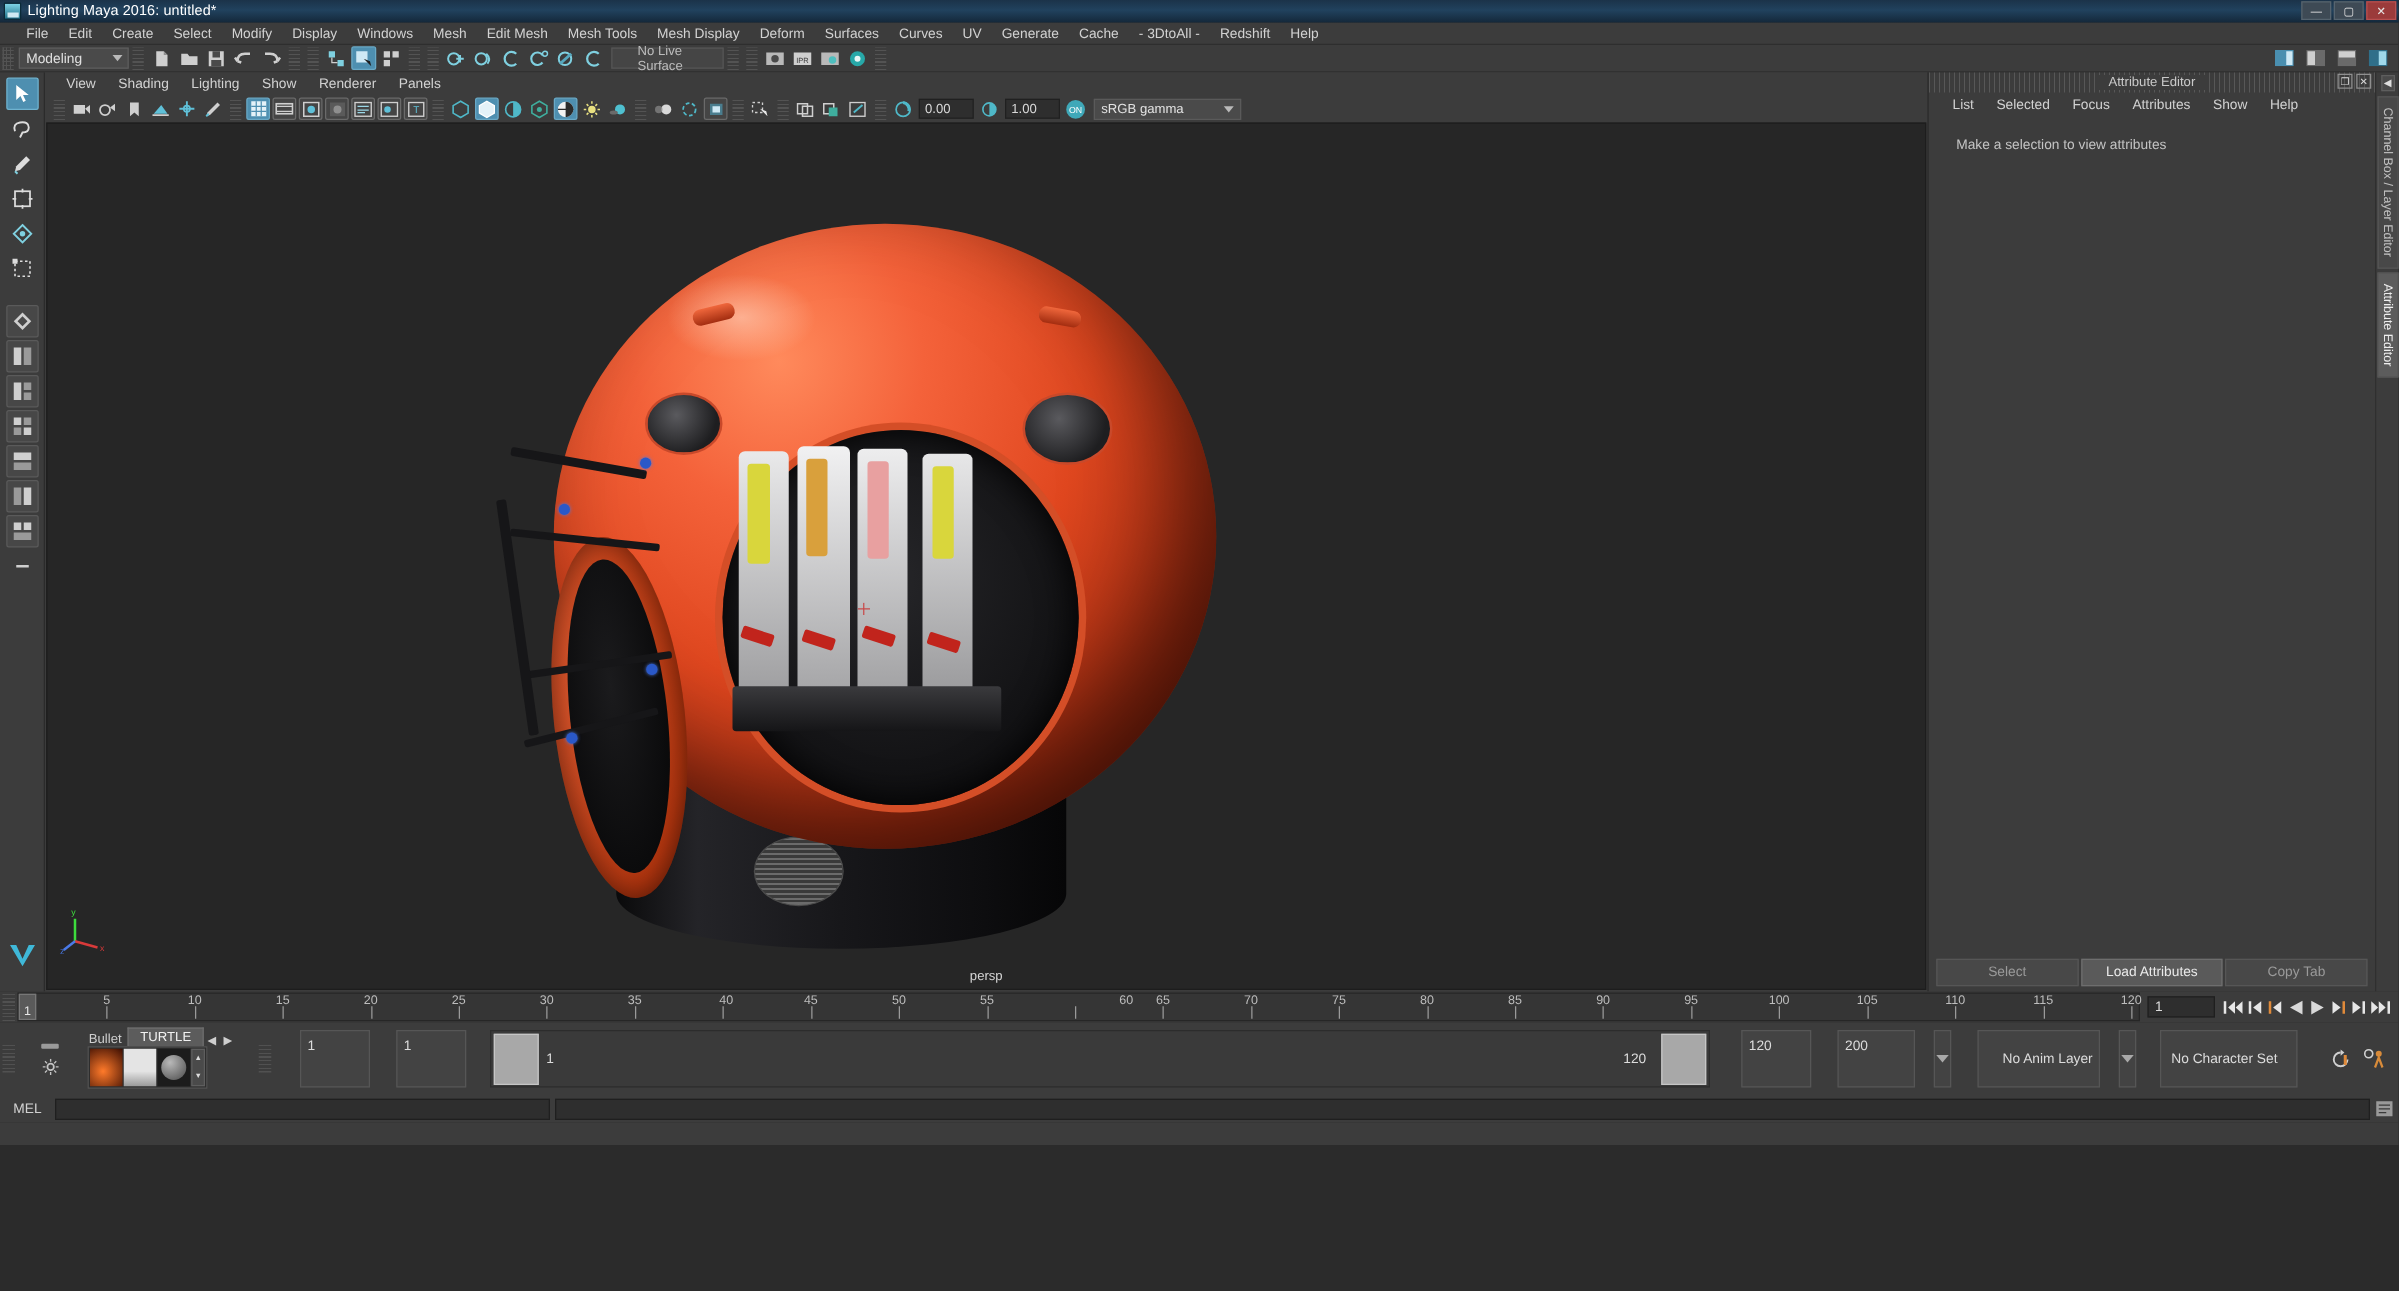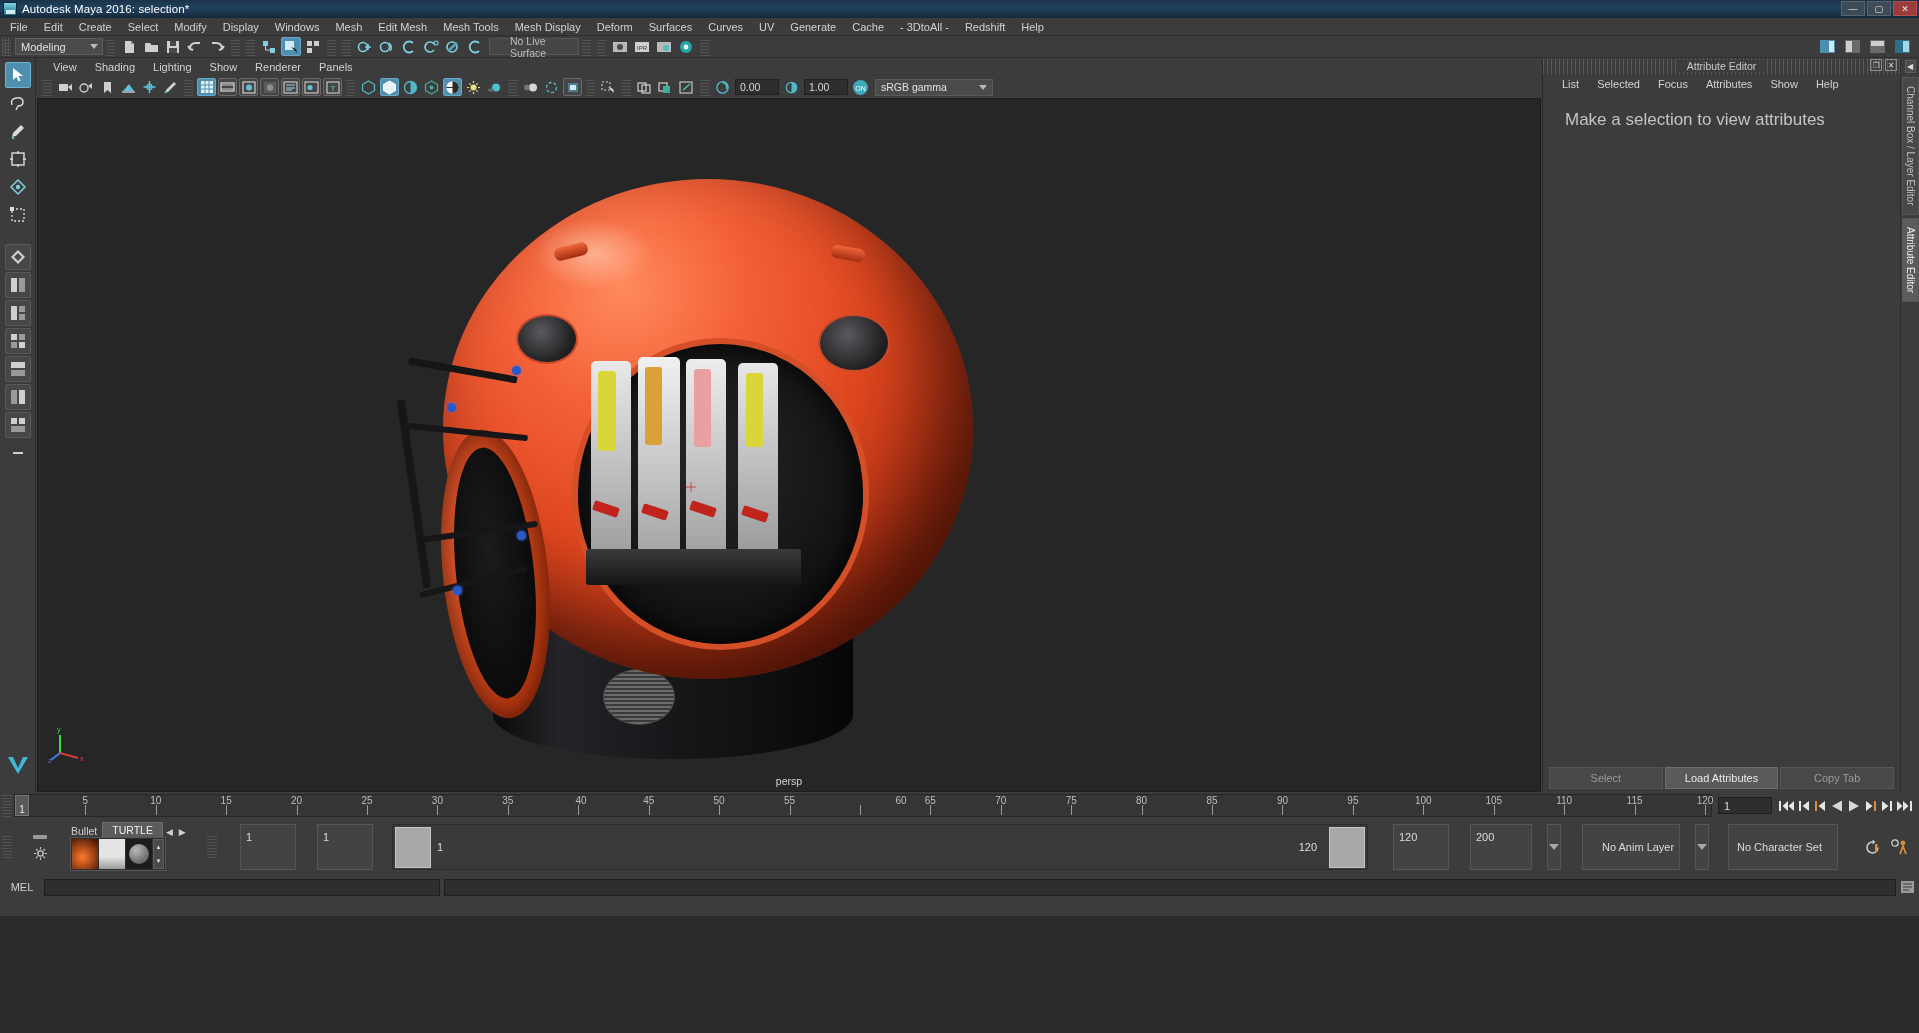--- a/index.html
+++ b/index.html
@@ -13,21 +13,21 @@
     background:linear-gradient(180deg,#7fd4e8,#1f6f86); border:1px solid #0b2a38; border-radius:1px; position:relative;}
   .title-icon:after{content:"";position:absolute;left:2px;top:7px;width:9px;height:4px;background:#cfe9f2;}
   .title-text{ font-size:11.5px; color:#ffffff; letter-spacing:.1px;}
   .win-btns{ position:absolute; right:2px; top:1px; display:flex; gap:2px;}
   .win-btn{ width:24px;height:15px; background:#3e4a55; border:1px solid #56646f;
      display:flex;align-items:center;justify-content:center; font-size:9px;color:#e6e6e6;}
   .win-btn.close{ background:#9b3b3b; border-color:#b85050;}
 
   
   .menubar{ height:18px; background:#3c3c3c; display:flex; align-items:center;
-     padding-left:2px; border-bottom:1px solid #2e2e2e;}
+     padding-left:13px; border-bottom:1px solid #2e2e2e;}
   .menubar span{ font-size:11px; color:#d2d2d2; padding:0 8px; line-height:18px; cursor:default;}
 
   
   .statusline{ height:22px; background:#3c3c3c; display:flex; align-items:center;
      padding-left:2px; border-bottom:1px solid #2e2e2e; gap:0px;}
   .grip{ width:9px;height:18px; background:
      repeating-linear-gradient(0deg,#6a6a6a 0 1px,transparent 1px 3px),
      repeating-linear-gradient(90deg,#6a6a6a 0 1px,transparent 1px 3px);
      opacity:.5; margin-right:4px; }
   .mode-select{ width:88px;height:17px; background:#4a4a4a; border:1px solid #5d5d5d;
@@ -77,21 +77,21 @@
   .dock-title{ height:16px; display:flex;align-items:center;justify-content:center; position:relative;
      font-size:10.5px;color:#c9c9c9;
      background:repeating-linear-gradient(90deg,#575757 0 1px,transparent 1px 4px); }
   .dock-title span.lbl{ background:#3c3c3c; padding:0 8px;}
   .dock-title .icons{position:absolute;right:3px;top:1px;display:flex;gap:3px;}
   .dock-ic{ width:12px;height:12px;border:1px solid #8f8f8f;color:#d8d8d8;font-size:8px;
      display:flex;align-items:center;justify-content:center;}
   .ae-menu{ height:20px; display:flex; align-items:center; padding-left:10px; gap:0;}
   .ae-menu span{ font-size:11px;color:#d2d2d2;padding:0 9px;line-height:18px;}
   .ae-body{ flex:1; padding:16px 0 0 22px;}
-  .ae-msg{ font-size:17px;color:#c4c4c4;}
+  .ae-msg{ font-size:11px;color:#c4c4c4;}
   .ae-buttons{ height:26px; display:flex; gap:2px; padding:0 6px 4px 6px;}
   .ae-btn{ flex:1; background:#484848;border:1px solid #565656; display:flex;align-items:center;
      justify-content:center; font-size:11px; color:#9a9a9a;}
   .ae-btn.active{ background:#5a5a5a; border-color:#6e6e6e; color:#eaeaea;}
 
   .vtabs{ width:19px; background:#3c3c3c; display:flex;flex-direction:column;align-items:center;
      padding-top:2px; border-left:1px solid #2f2f2f;}
   .vtab{ writing-mode:vertical-rl; font-size:10px;color:#c2c2c2; padding:8px 2px;
      background:#484848; border:1px solid #555; margin-bottom:3px;}
   .vtab.active{ background:#5c5c5c; color:#eee;}
@@ -165,21 +165,21 @@
      transform:rotate(-6deg);}
   .arm{ position:absolute; background:#161618; border-radius:2px;}
   .pivot{ position:absolute; width:9px;height:9px;border-radius:50%;background:#2a58c8;
      box-shadow:0 0 3px #4a78e8;}
 </style>
 </head>
 <body>
 
 <div class="titlebar">
   <div class="title-icon"></div>
-  <div class="title-text">Autodesk Maya 2016: selection*</div>
+  <div class="title-text">Lighting Maya 2016: untitled*</div>
   <div class="win-btns">
     <div class="win-btn">—</div>
     <div class="win-btn">▢</div>
     <div class="win-btn close">✕</div>
   </div>
 </div>
 
 <div class="menubar">
   <span>File</span>
   <span>Edit</span>

